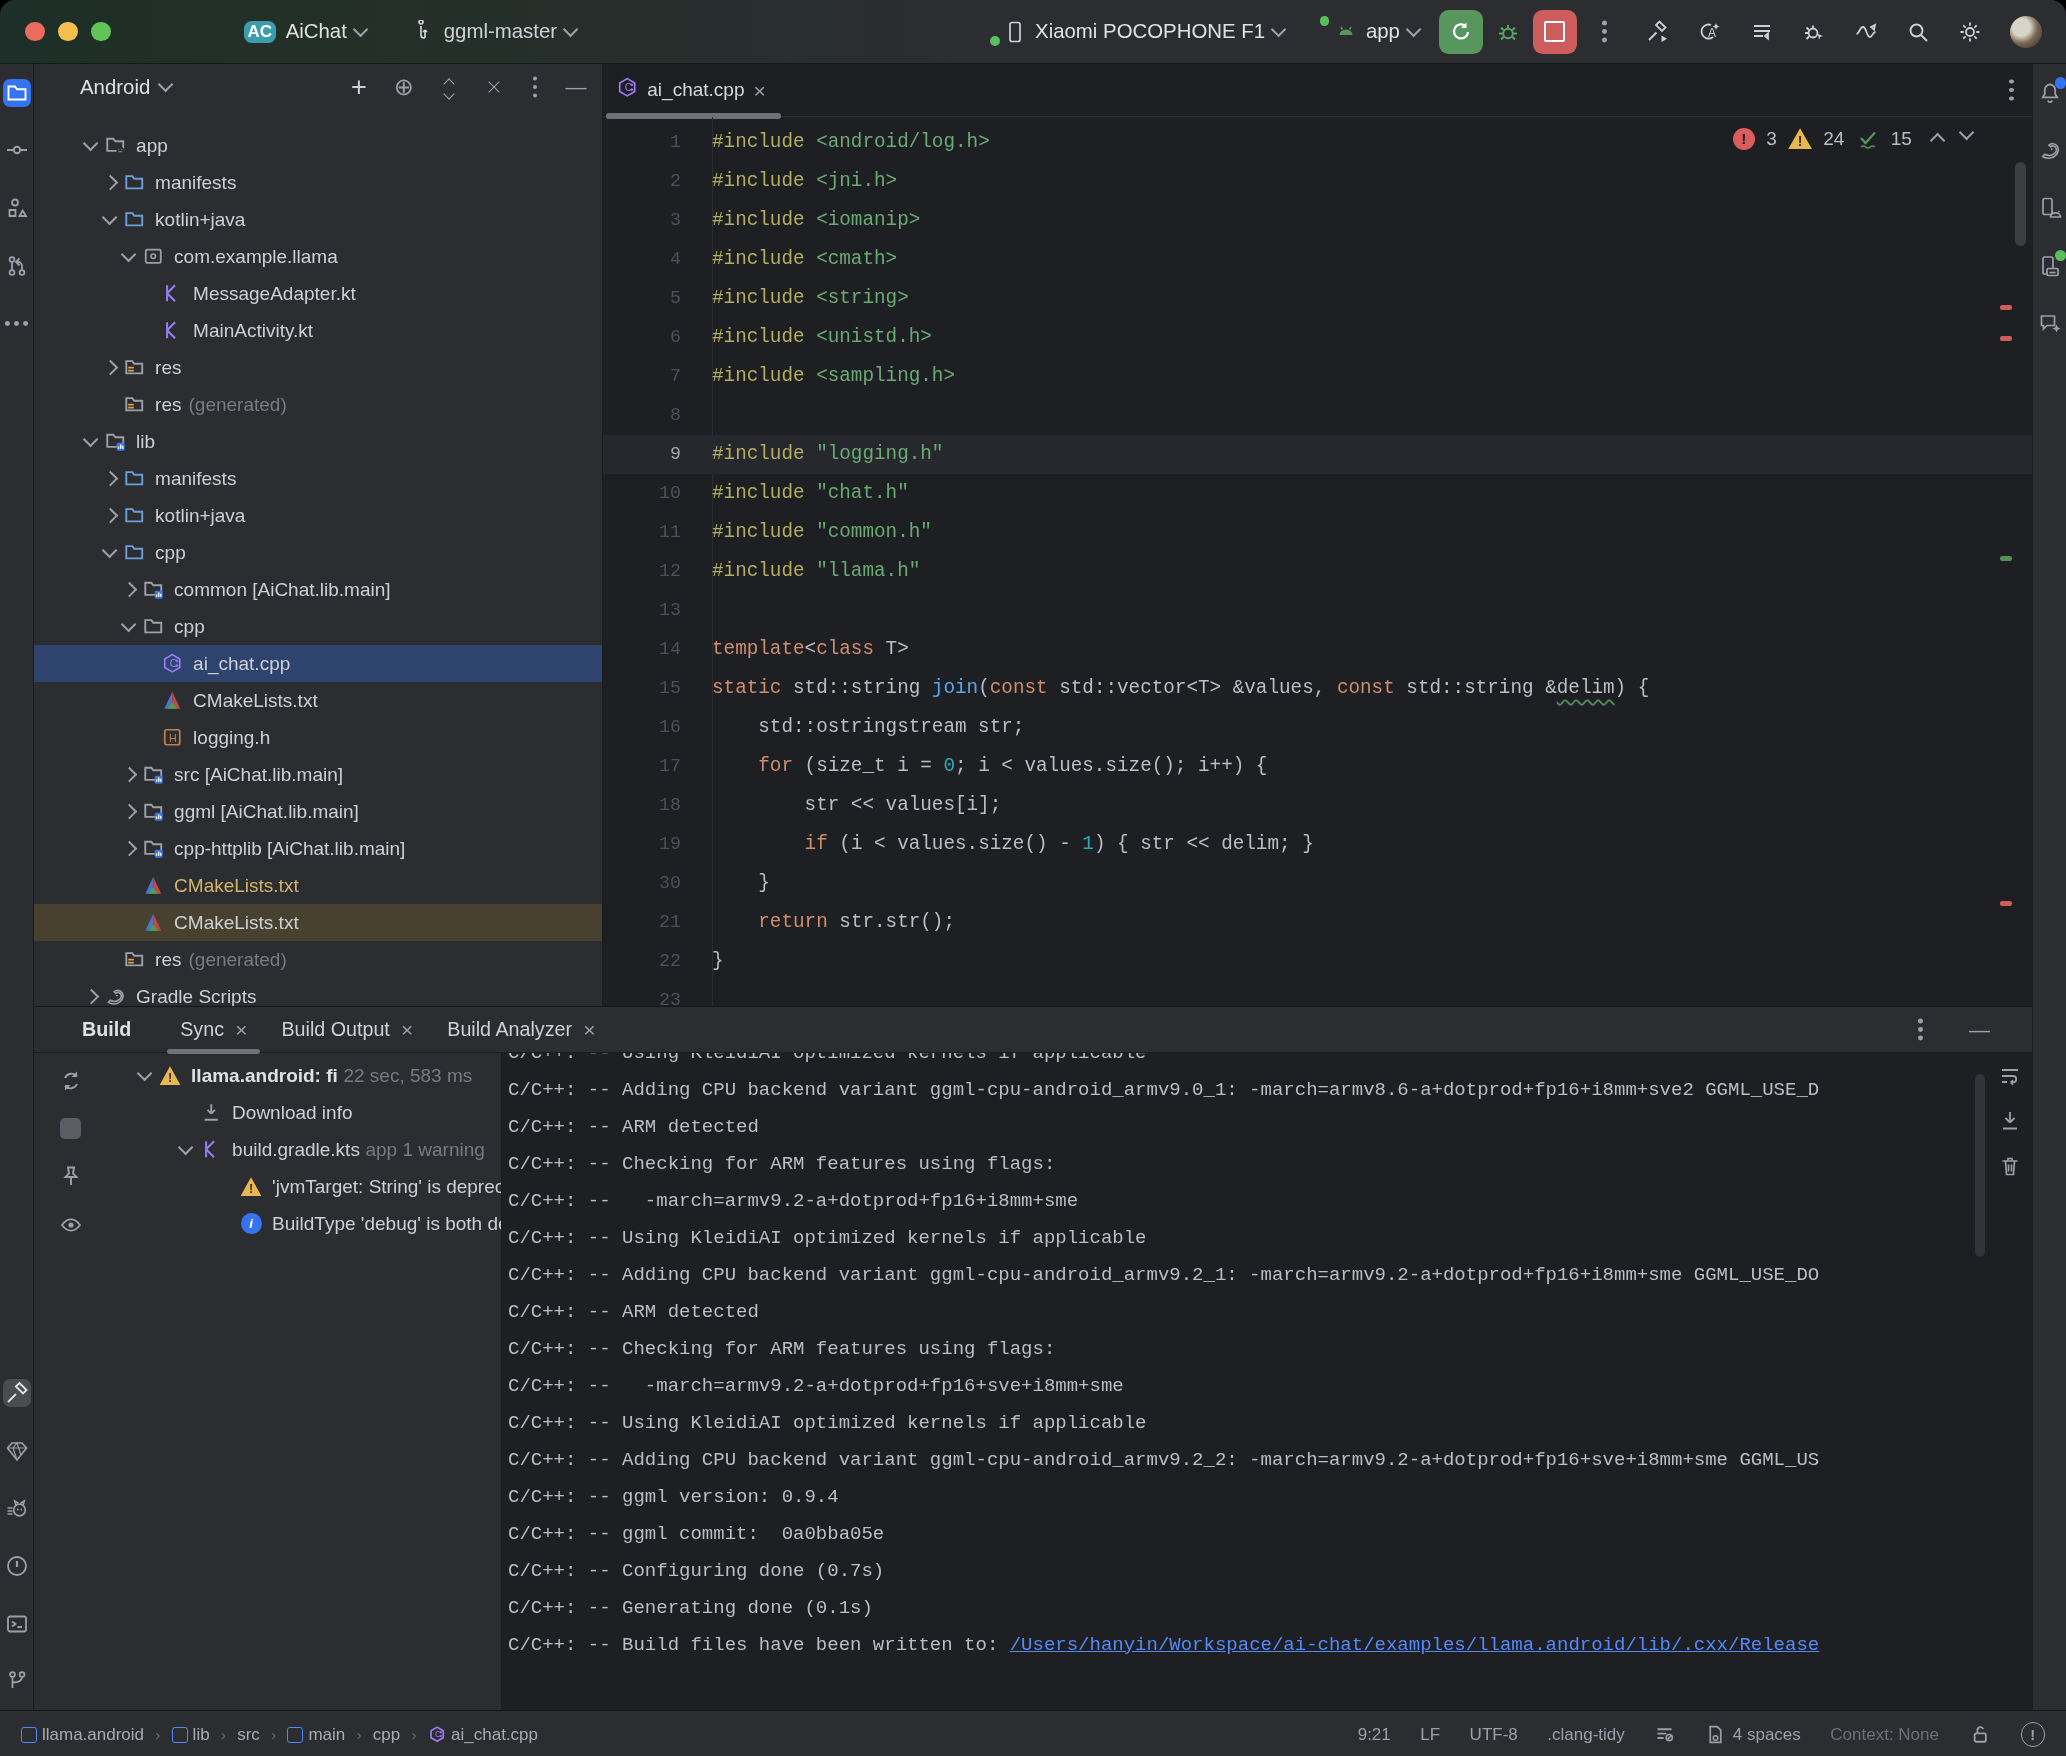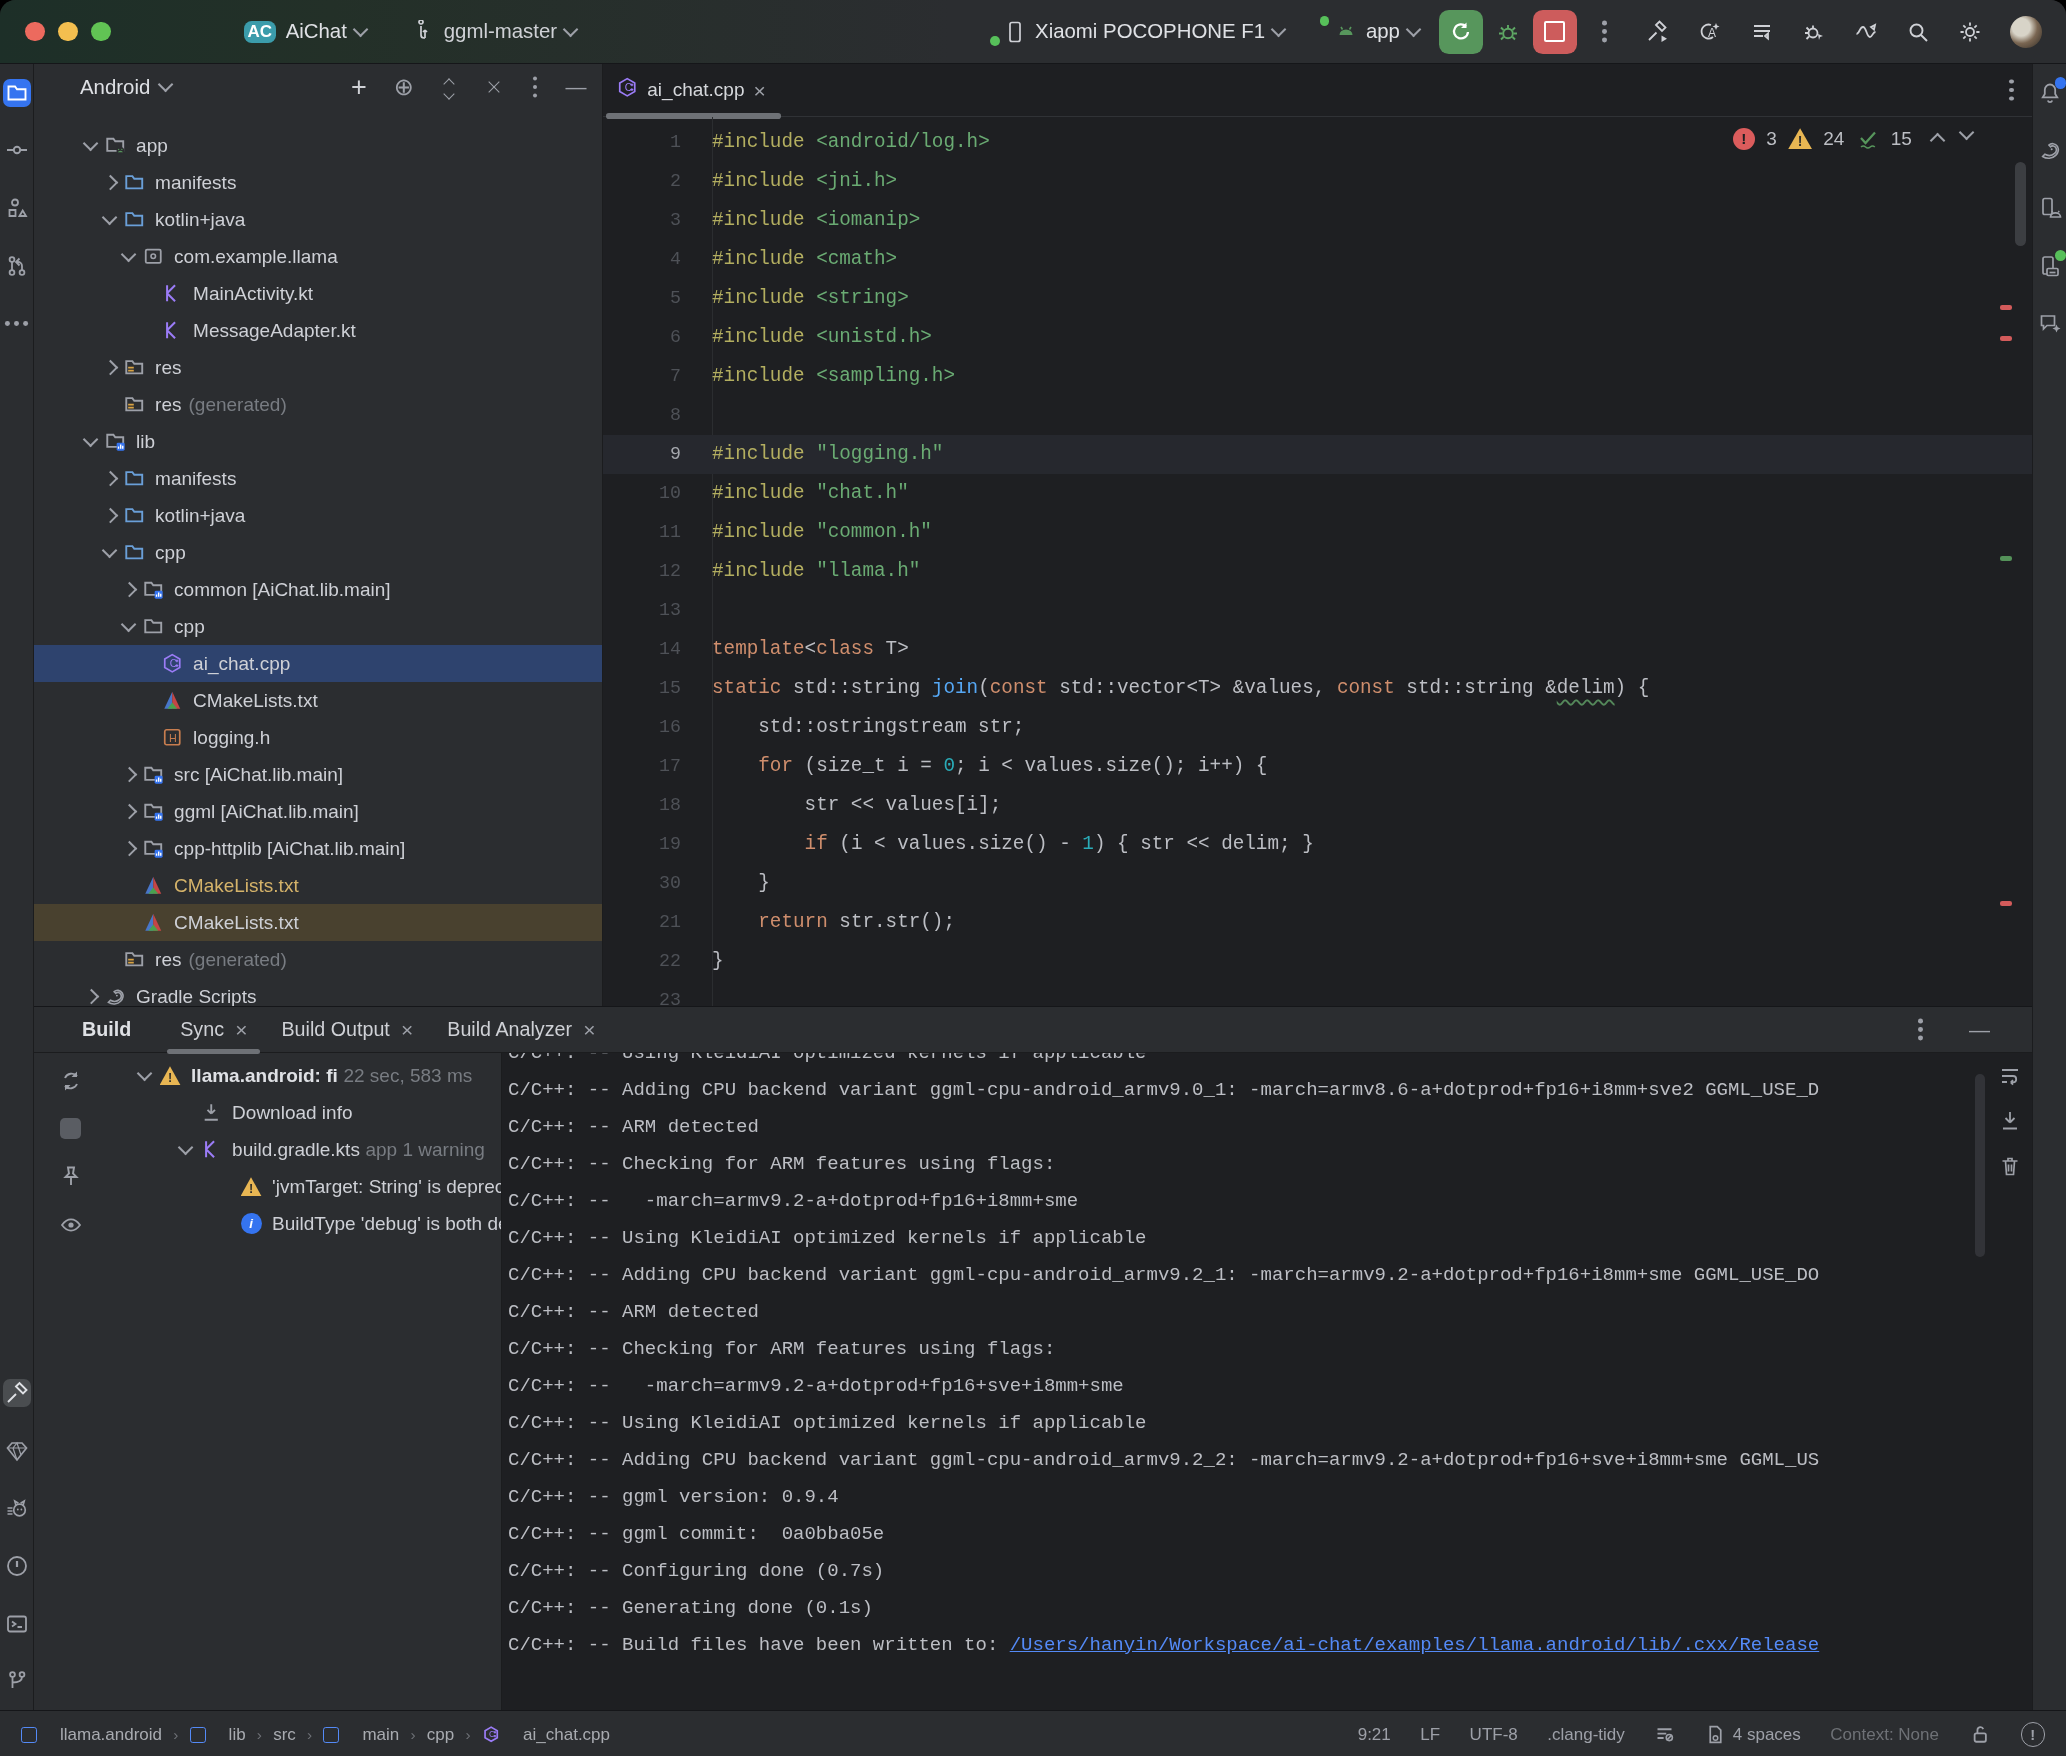--- a/index.html
+++ b/index.html
@@ -107,21 +107,21 @@
   .bcons{flex:1;position:relative;overflow:hidden;background:#1e1f22;min-width:0}
   .bcons-in{margin-top:-18.3px;padding-left:6px;font-family:"Liberation Mono","DejaVu Sans Mono",monospace;
     font-size:19px;line-height:37px;white-space:pre;color:#bcbec4}
   .clink{color:#548af7;text-decoration:underline}
   .btools{width:44px;display:flex;flex-direction:column;align-items:center;padding-top:11.2px;gap:21px;flex:none}
   .cons-scroll{position:absolute;right:2.8px;top:21px;width:9.8px;height:183px;background:#45484d;border-radius:4.9px;opacity:.5}
   
   .statusbar{height:47px;background:#2b2d30;border-top:0.7px solid #151619;display:flex;align-items:center;
     padding:0 21px;font-size:17px;color:#9da0a8;flex:none}
   .crumbs{display:flex;align-items:center;gap:11.2px}
-  .crumb{display:flex;align-items:center;gap:23px;color:#a8abb0}
+  .crumb{display:flex;align-items:center;gap:5px;color:#a8abb0}
   .csep{color:#6e7176;font-size:15.5px}
   .modsq{width:14px;height:14px;border:1.8px solid #548af7;border-radius:2.8px;display:inline-block}
   .sb-right{margin-left:auto;display:flex;align-items:center;gap:29.5px}
   .sb-dim{color:#6e7176}
   .info-dot{width:21px;height:21px;border-radius:50%;background:#3574f0;color:#fff;font-size:13.4px;font-weight:bold;
     font-style:italic;display:flex;align-items:center;justify-content:center}
   .excl-circ{width:22.5px;height:22.5px;border-radius:50%;border:1.8px solid #9da0a8;color:#9da0a8;
     display:flex;align-items:center;justify-content:center;font-size:14.8px;font-weight:bold}
   .chv.small{width:7px;height:7px;border-width:1.8px}
 </style>
@@ -358,30 +358,30 @@
                 </span>
                 <span>com.example.llama</span>
               </div>
               <div class="trow" style="padding-left: 101px;">
                 <span class="chvbox"></span>
                 <span class="tic">
                   <svg class="svgi" viewBox="0 0 24 24" style="width:22.5px;height:22.5px">
                     <path d="M6.5 3.5v17M6.5 12l8.5-8.5M6.5 12l8.5 8.5" fill="none" stroke="#9b7cf7" stroke-width="2"></path>
                   </svg>
                 </span>
+                <span>MessageAdapter.kt</span>
+              </div>
+              <div class="trow" style="padding-left: 101px;">
+                <span class="chvbox"></span>
+                <span class="tic">
+                  <svg class="svgi" viewBox="0 0 24 24" style="width:22.5px;height:22.5px">
+                    <path d="M6.5 3.5v17M6.5 12l8.5-8.5M6.5 12l8.5 8.5" fill="none" stroke="#9b7cf7" stroke-width="2"></path>
+                  </svg>
+                </span>
                 <span>MainActivity.kt</span>
-              </div>
-              <div class="trow" style="padding-left: 101px;">
-                <span class="chvbox"></span>
-                <span class="tic">
-                  <svg class="svgi" viewBox="0 0 24 24" style="width:22.5px;height:22.5px">
-                    <path d="M6.5 3.5v17M6.5 12l8.5-8.5M6.5 12l8.5 8.5" fill="none" stroke="#9b7cf7" stroke-width="2"></path>
-                  </svg>
-                </span>
-                <span>MessageAdapter.kt</span>
               </div>
               <div class="trow" style="padding-left: 63px;">
                 <span class="chvbox">
                   <span class="chv r"></span>
                 </span>
                 <span class="tic">
                   <svg class="svgi" viewBox="0 0 24 24" style="width:22.5px;height:22.5px">
                     <path d="M3.5 5.5h6.5l2 2.8h8.5v10.2H3.5z" fill="none" stroke="#9da0a8" stroke-width="1.9"></path>
                     <path d="M5.5 12.5h6M5.5 15.5h6" stroke="#d9a343" stroke-width="1.8"></path>
                   </svg>

